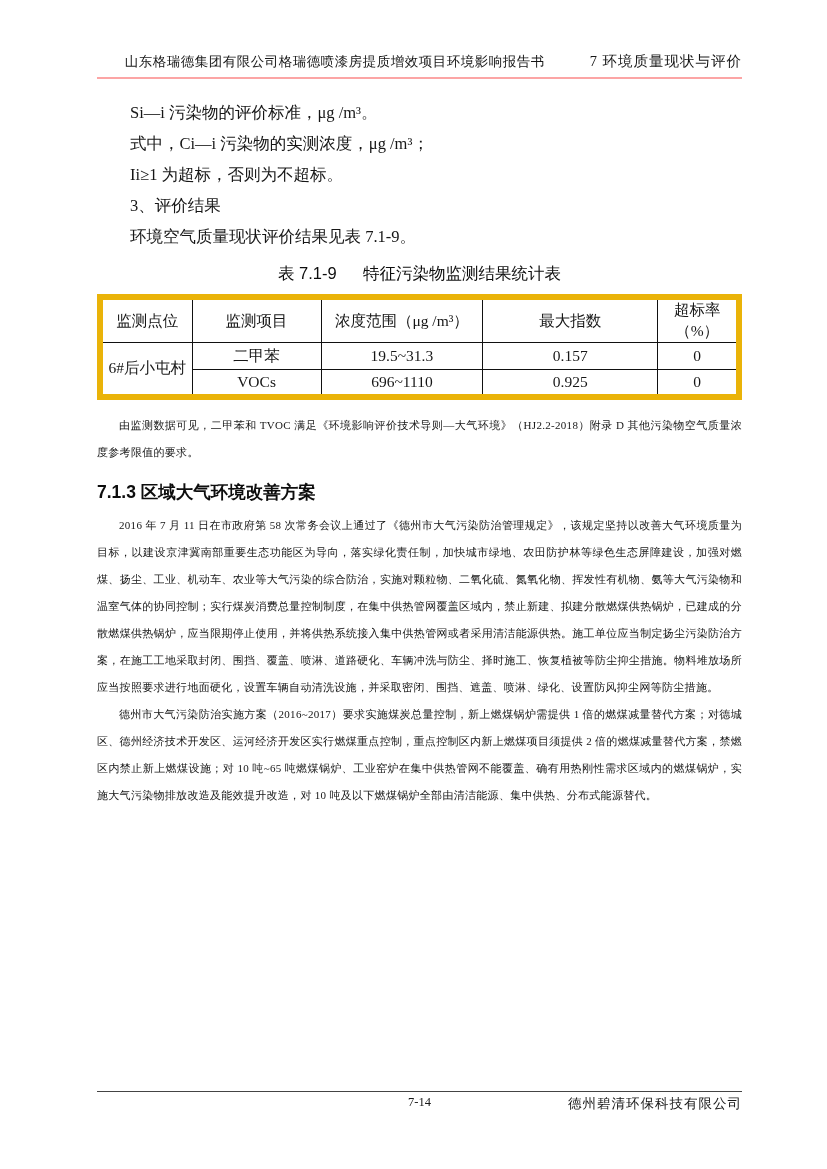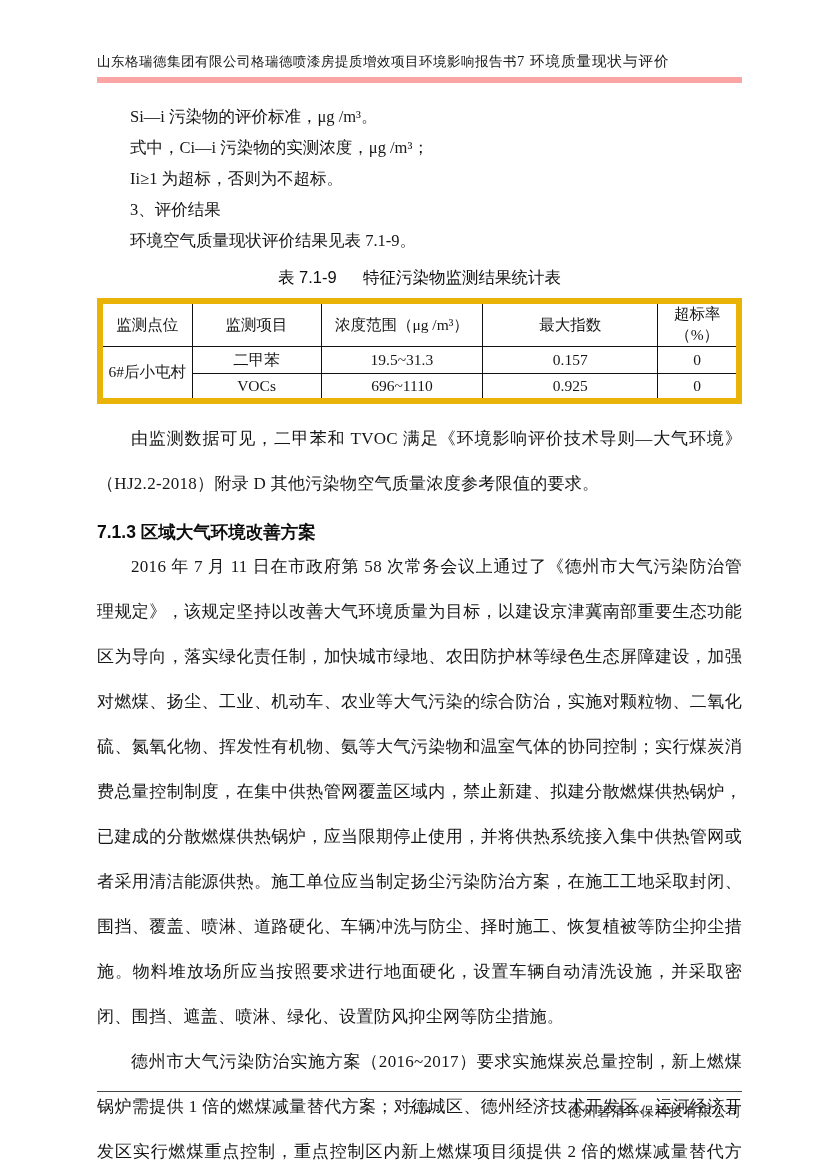--- a/index.html
+++ b/index.html
@@ -16,39 +16,40 @@
   }
   .content {
     position: absolute;
     left: 97px;
     width: 645px;
     top: 0;
   }
   
   .doc-header {
     display: flex;
-    justify-content: flex-start;
+    justify-content: flex-end;
     align-items: flex-end;
     padding-top: 52px;
     padding-bottom: 6px;
-    border-bottom: 6px solid #fca5a5;
+    border-bottom: 2px solid #fca5a5;
+    gap: 45px;
   }
   .doc-header .h-left  { font-size: 13.5px; letter-spacing: 0.5px; }
   .doc-header .h-right { font-size: 14.5px; letter-spacing: 1px; }
   
   .body-area { padding-top: 18px; }
   p.fline {
     font-size: 16.5px;
     line-height: 31px;
     text-indent: 2em;
     text-align: justify;
   }
   p.para {
-    font-size: 17px;
-    line-height: 45px;
+    font-size: 11px;
+    line-height: 27px;
     text-indent: 2em;
     text-align: justify;
     letter-spacing: 0.3px;
   }
   
   .table-title {
     margin-top: 11px;
     text-align: center;
     font-family: "Liberation Sans", "DejaVu Sans", sans-serif;
     font-weight: normal;
@@ -80,29 +81,29 @@
   col.c5 { width: 12.7%; }
   
   .section-heading {
     margin-top: 14px;
     font-family: "Liberation Sans", "DejaVu Sans", sans-serif;
     font-weight: bold;
     font-size: 17.5px;
     color: #0d0d0d;
   }
   .after-table { margin-top: 12px; }
-  .after-heading { }
+  .after-heading { margin-top: 8px; }
   
   .doc-footer {
     position: absolute;
     left: 97px;
     width: 645px;
     top: 1091px;
     border-top: 1.5px solid #444;
-    padding-top: 11px;
+    padding-top: 3px;
   }
   .doc-footer .f-row { position: relative; height: 20px; }
   .doc-footer .f-page {
     position: absolute;
     left: 0; right: 0;
     text-align: center;
     font-size: 12.5px;
   }
   .doc-footer .f-company {
     position: absolute;

